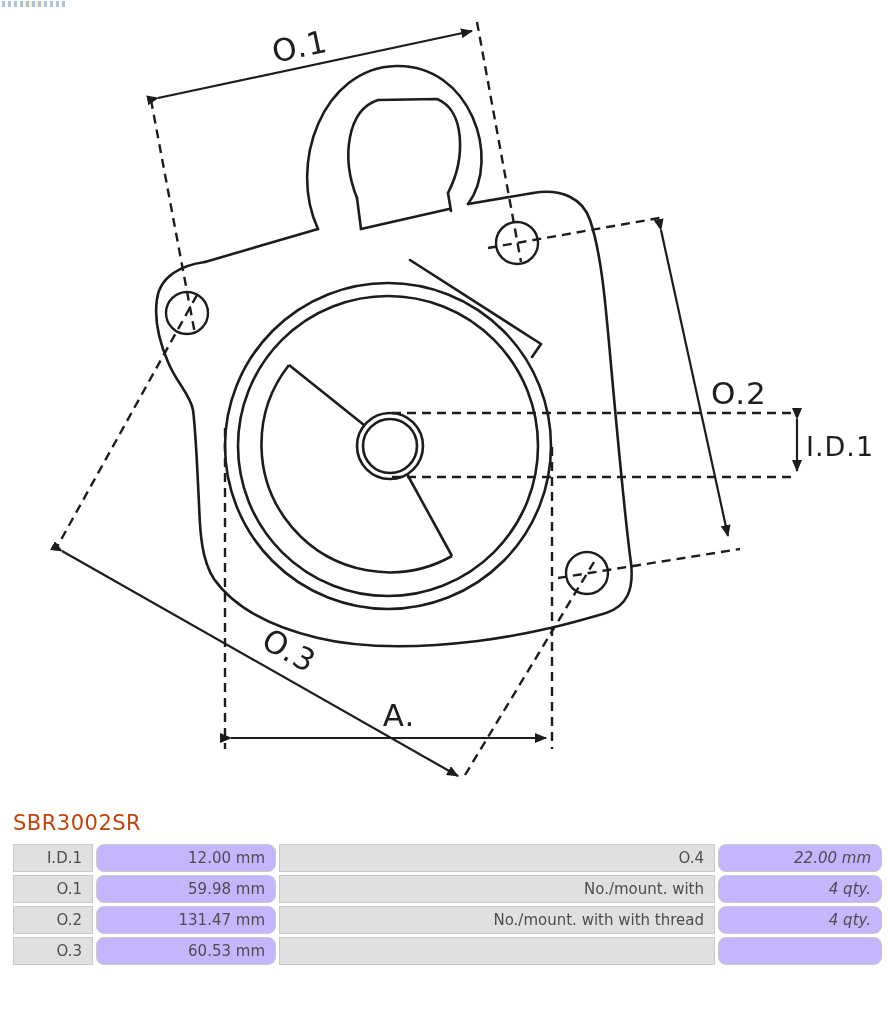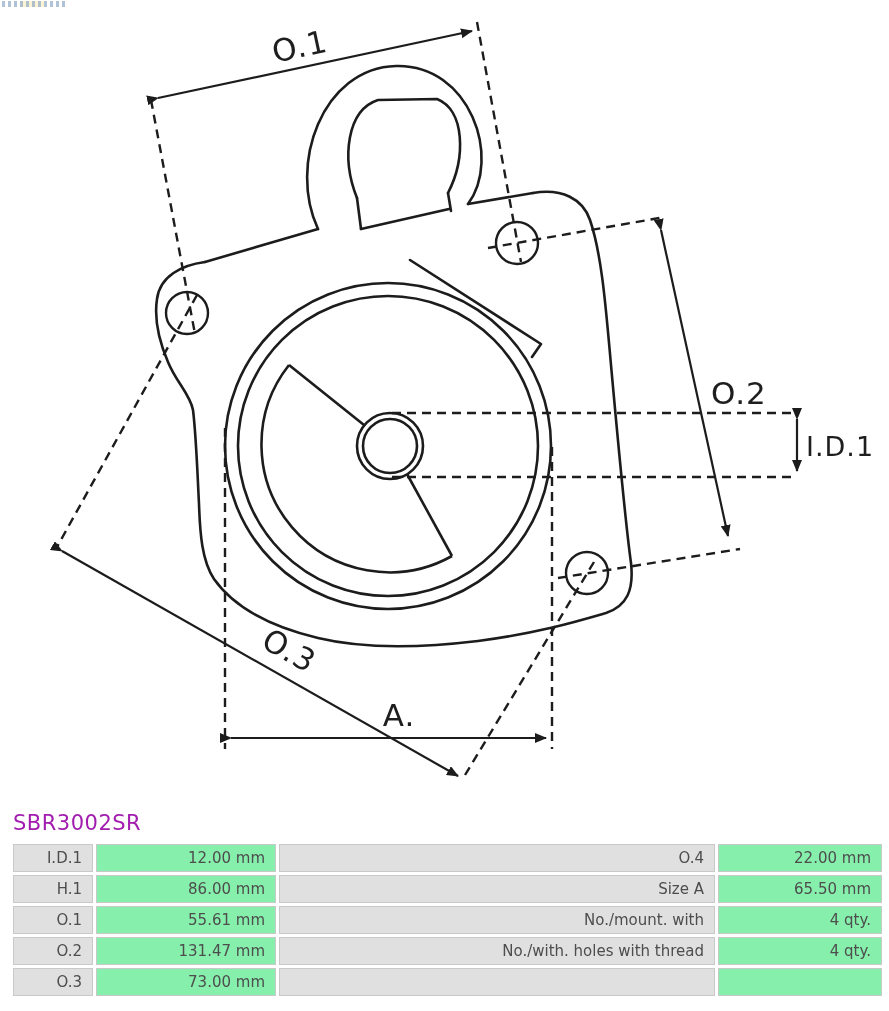--- a/index.html
+++ b/index.html
@@ -13,34 +13,34 @@
       repeating-linear-gradient(90deg, rgba(150,175,200,.75) 0 3px, rgba(255,255,255,0) 3px 6px),
       linear-gradient(90deg, rgba(250,243,215,.0) 0 18px, rgba(250,240,200,.8) 18px 42px, rgba(250,243,215,.0) 42px);
   }
   .drawing-wrap{position:absolute;left:0;top:0;width:889px;height:800px;}
   svg text.dim-label{
     font-family:"DejaVu Sans","Liberation Sans",sans-serif;
     font-weight:400;fill:#1e1e1e;letter-spacing:1px;
   }
   .product-code{
     position:absolute;left:13px;top:811px;
-    font-size:21px;color:#a21caf;letter-spacing:.5px;cursor:pointer;
+    font-size:21px;color:#c2410c;letter-spacing:.5px;cursor:pointer;
   }
   table.spec{
     position:absolute;left:10px;top:841px;
     border-collapse:separate;border-spacing:3px;
     font-size:15px;color:#4d4d4d;table-layout:fixed;
   }
   table.spec td{
     height:26px;padding:0 10px 0 4px;text-align:right;vertical-align:middle;
     border:1px solid #c9c9c9;white-space:nowrap;overflow:hidden;
   }
   td.lbl{background:#e0e0e0;}
-  td.val{background:#86efac;border-color:#d6d6d6;}
-  .w-c0{width:64px;} .w-c1{width:164px;} .w-c2{width:420px;} .w-c3{width:148px;}
+  td.val{background:#c4b5fd;border-color:#d6d6d6;border-radius:8px;}
+  .w-c0{width:64px;} .w-c1{width:164px;} .w-c2{width:420px;} .w-c3{width:148px;font-style:italic;}
 </style>
 </head>
 <body>
 
 <div class="artifact-strip"></div>
 
 <div class="drawing-wrap">
 <svg width="889" height="800" viewBox="0 0 889 800">
   <defs>
     <marker id="arr" markerWidth="13" markerHeight="10" refX="11" refY="5" orient="auto" markerUnits="userSpaceOnUse">
@@ -117,37 +117,31 @@
 
 <table class="spec">
   <tbody>
     <tr>
       <td class="lbl w-c0">I.D.1</td>
       <td class="val w-c1">12.00 mm</td>
       <td class="lbl w-c2">O.4</td>
       <td class="val w-c3">22.00 mm</td>
     </tr>
     <tr>
-      <td class="lbl w-c0">H.1</td>
-      <td class="val w-c1">86.00 mm</td>
-      <td class="lbl w-c2">Size A</td>
-      <td class="val w-c3">65.50 mm</td>
-    </tr>
-    <tr>
       <td class="lbl w-c0">O.1</td>
-      <td class="val w-c1">55.61 mm</td>
+      <td class="val w-c1">59.98 mm</td>
       <td class="lbl w-c2">No./mount. with</td>
       <td class="val w-c3">4 qty.</td>
     </tr>
     <tr>
       <td class="lbl w-c0">O.2</td>
       <td class="val w-c1">131.47 mm</td>
-      <td class="lbl w-c2">No./with. holes with thread</td>
+      <td class="lbl w-c2">No./mount. with with thread</td>
       <td class="val w-c3">4 qty.</td>
     </tr>
     <tr>
       <td class="lbl w-c0">O.3</td>
-      <td class="val w-c1">73.00 mm</td>
+      <td class="val w-c1">60.53 mm</td>
       <td class="lbl w-c2"></td>
       <td class="val w-c3"></td>
     </tr>
   </tbody>
 </table>
 
 </body></html>

